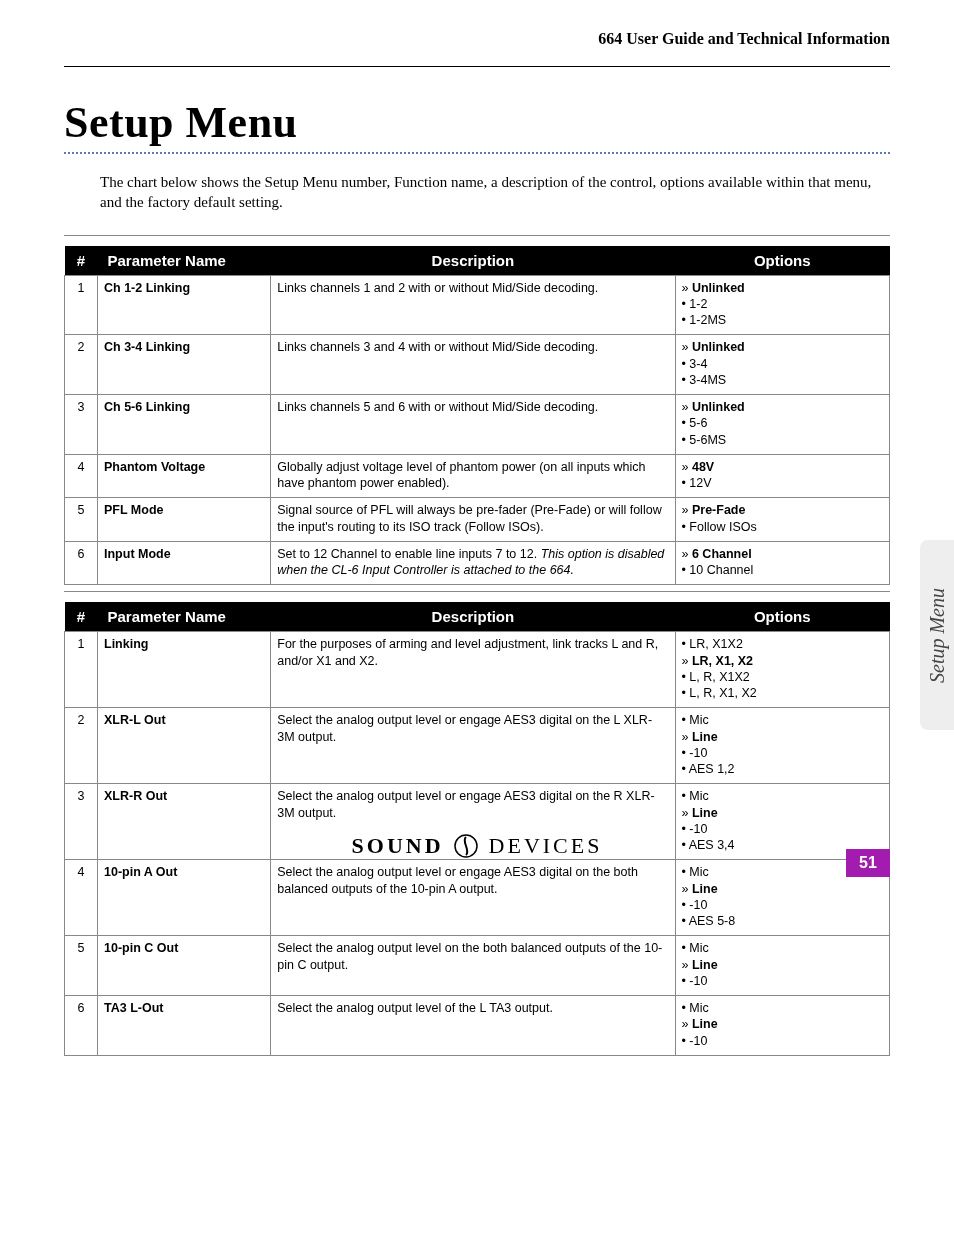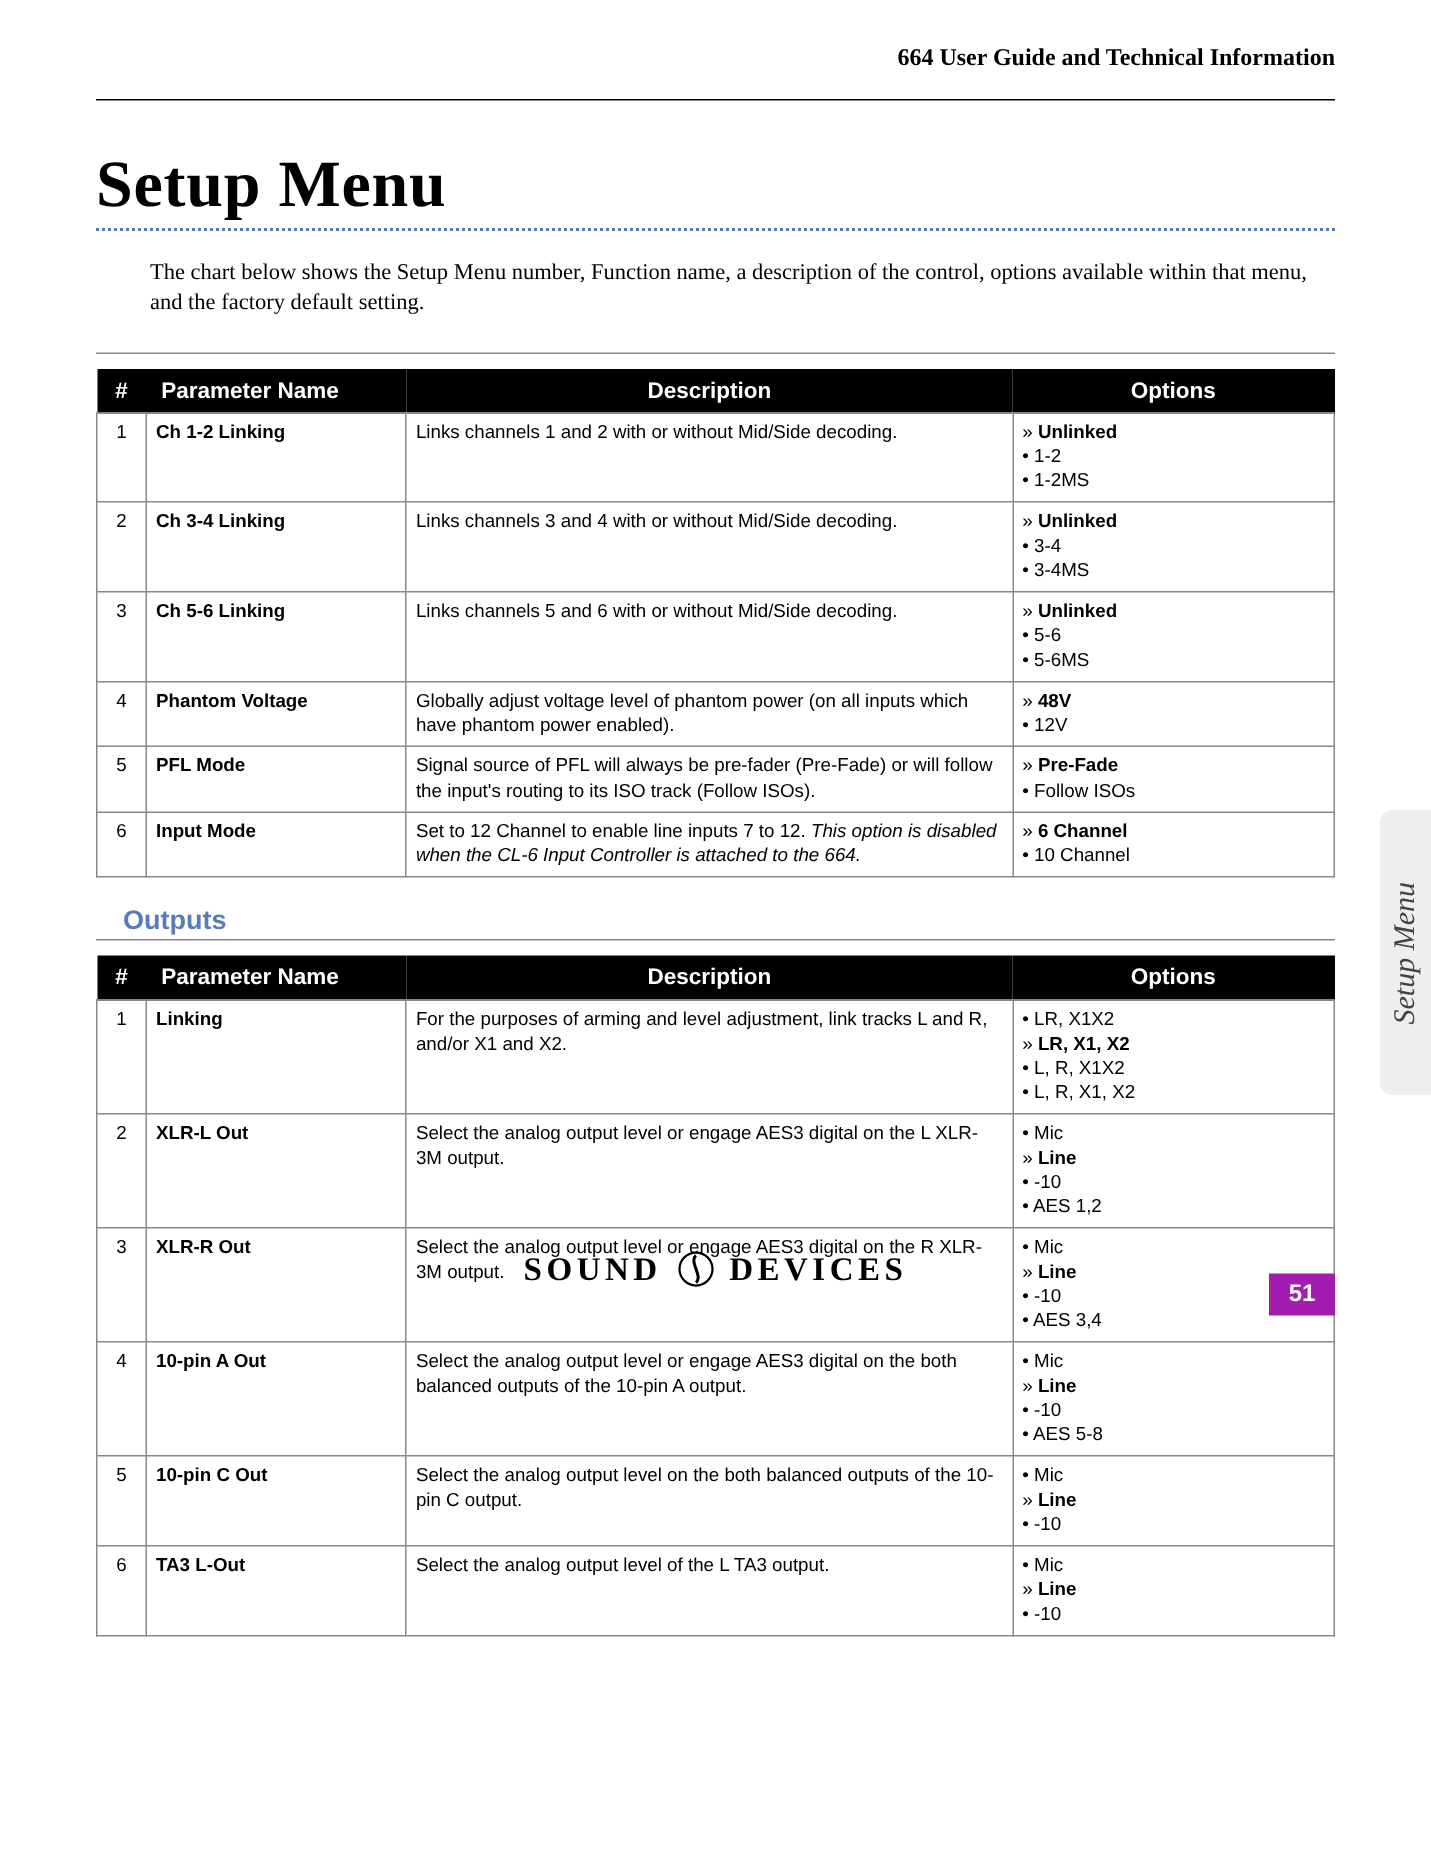--- a/index.html
+++ b/index.html
@@ -126,21 +126,21 @@
     bottom: 44px;
     height: 40px;
   }
   .footer-logo {
     text-align: center;
     font-family: Georgia, 'Times New Roman', serif;
     font-size: 22px;
     letter-spacing: 2px;
   }
   .footer-logo .bold { font-weight: bold; letter-spacing: 3px;}
-  .footer-logo .thin { font-weight: bold; letter-spacing: 3px;}
+  .footer-logo .thin { font-weight: normal; letter-spacing: 3px;}
   .footer-logo svg { vertical-align: -6px; margin: 0 2px; }
   .page-num {
     position: absolute;
     right: 0;
     bottom: -4px;
     width: 44px;
     height: 28px;
     background: #a21caf;
     color: #fff;
     font-weight: bold;
@@ -238,21 +238,20 @@
             <td>Set to 12 Channel to enable line inputs 7 to 12. <span class="desc-italic">This option is disabled when the CL-6 Input Controller is attached to the 664.</span></td>
             <td>
               <ul class="opt-list">
                 <li class="default">6 Channel</li>
                 <li>10 Channel</li>
               </ul>
             </td>
           </tr>
         </tbody>
       </table>
-      <div class="section-head">Outputs</div>
       <div class="section-rule"></div>
       <table class="param-table">
         <thead>
           <tr>
             <th>#</th>
             <th>Parameter Name</th>
             <th>Description</th>
             <th>Options</th>
           </tr>
         </thead>

